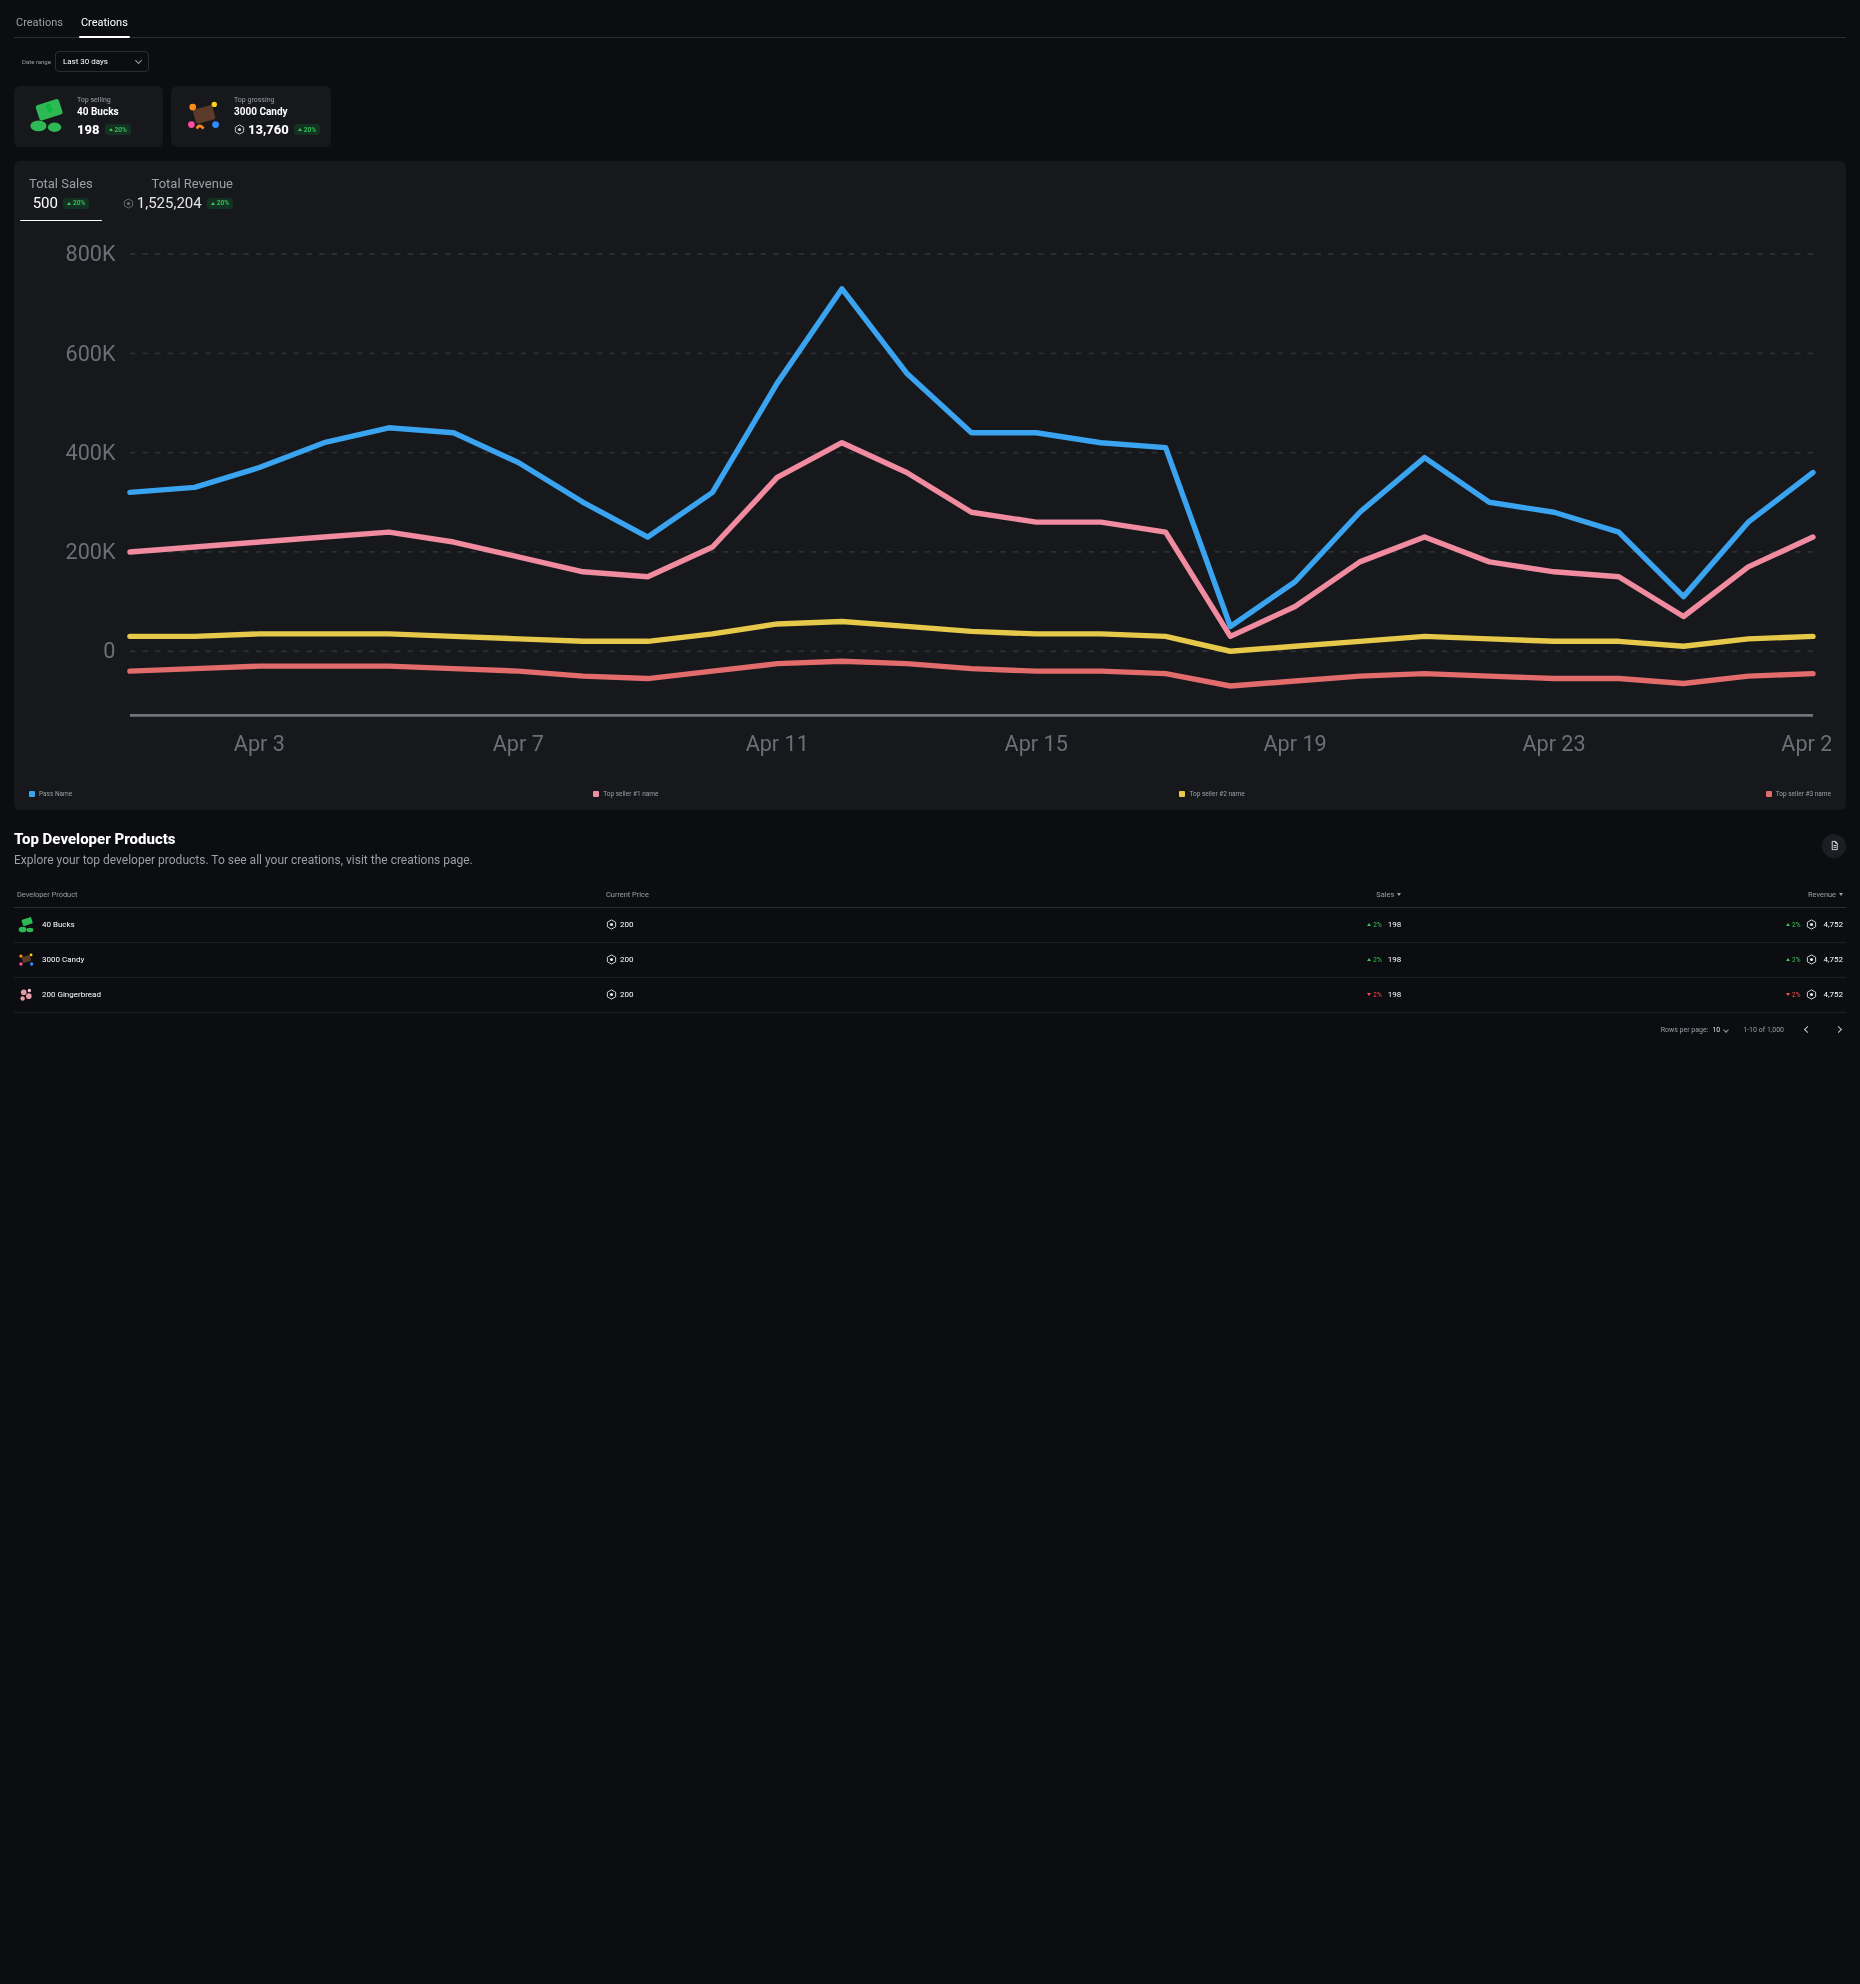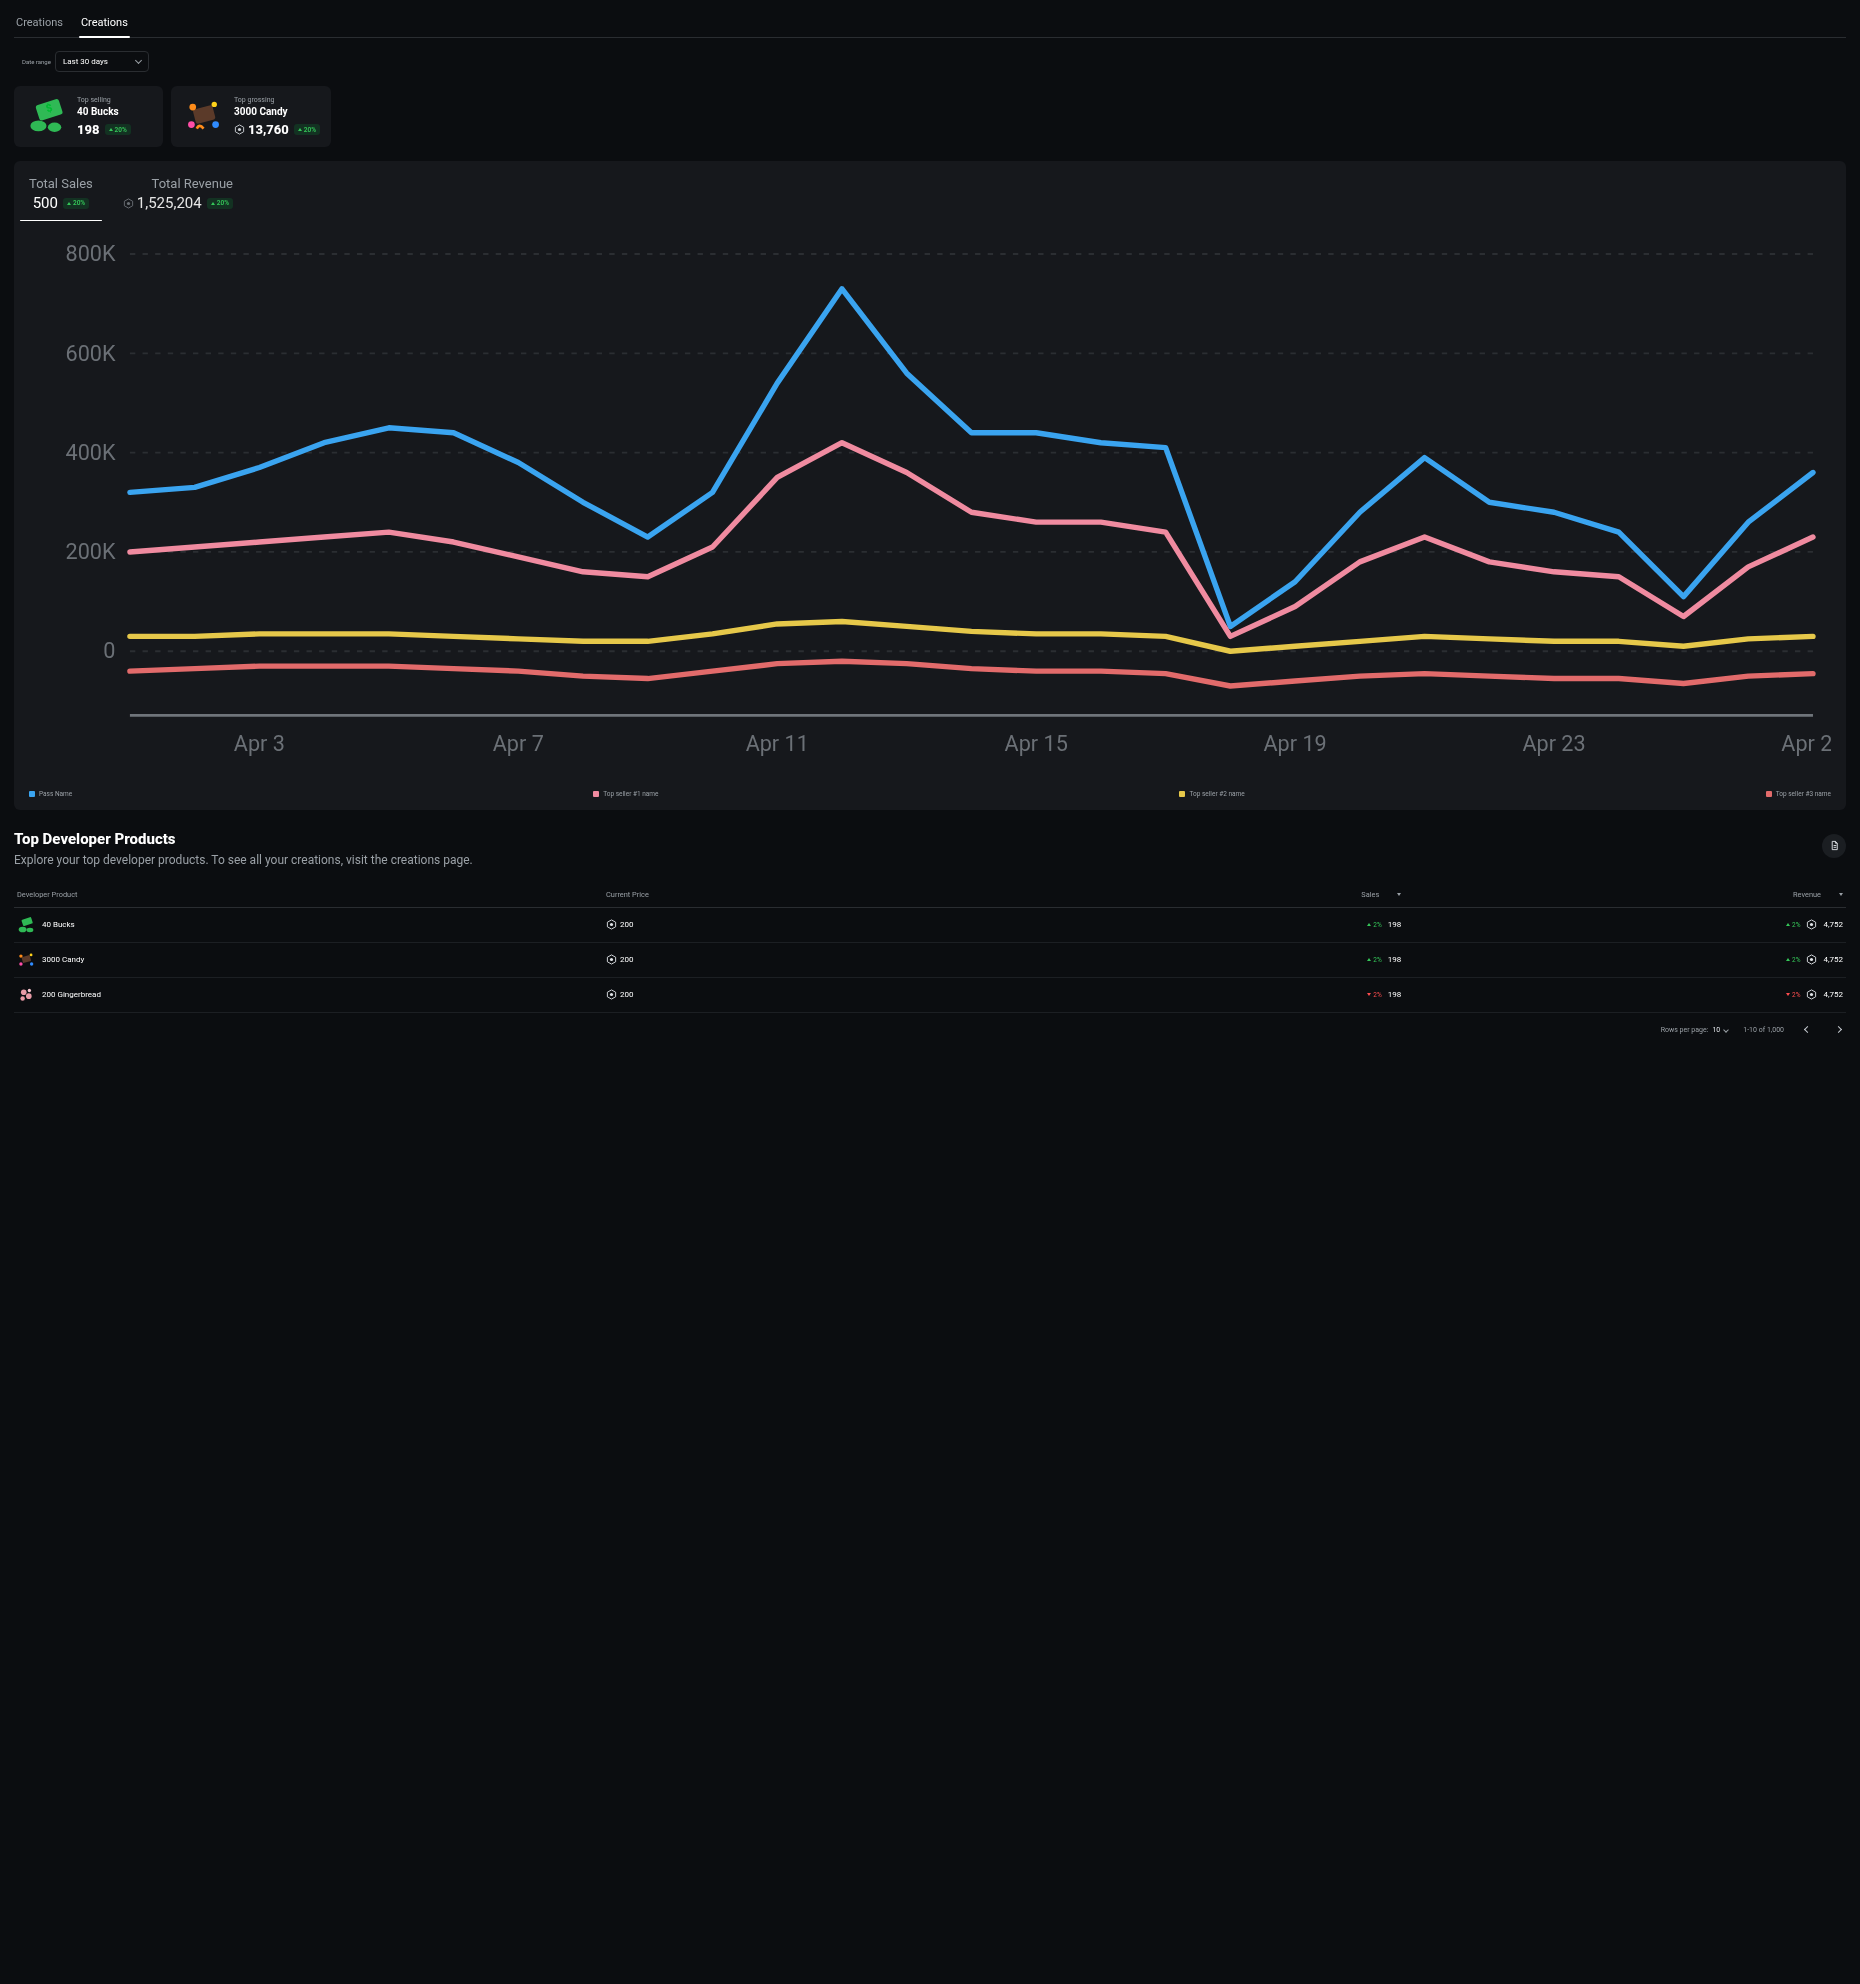--- a/index.html
+++ b/index.html
@@ -75,21 +75,21 @@
   .section-head{display:flex;align-items:flex-start;justify-content:space-between;margin-top:20px}
   .section-head h2{margin:0 0 5px;font-size:15px;font-weight:800}
   .section-head p{margin:0;color:var(--muted);font-size:12px}
   .fab{width:24px;height:24px;border-radius:50%;background:var(--panel-2);display:flex;align-items:center;justify-content:center;cursor:pointer;margin-top:4px}
 
   
   .table{margin-top:15px;width:100%}
   .thead,.trow{display:grid;grid-template-columns:2fr 1.2fr 1.5fr 1.5fr;align-items:center;padding:8px 3px}
   .thead{color:var(--muted);font-size:7.4px;border-bottom:0.5px solid var(--border)}
   .trow{border-bottom:0.5px solid #1c1f23;font-size:8px}
-  .th-right{text-align:right;justify-self:end;display:inline-flex;align-items:center;gap:18px}
+  .th-right{text-align:right;justify-self:end;display:inline-flex;align-items:center;gap:3px}
   .sort-arrow{width:0;height:0;border-left:2px solid transparent;border-right:2px solid transparent;border-top:3px solid var(--muted)}
   .cell-prod{display:flex;align-items:center;gap:7px}
   .cell-prod .picon{width:18px;height:18px;border-radius:3px;display:flex;align-items:center;justify-content:center;font-size:12px}
   .cell-price{display:inline-flex;align-items:center;gap:3px}
   .cell-right{justify-self:end;display:inline-flex;align-items:center;gap:6px}
   .mini-delta{display:inline-flex;align-items:center;gap:2px;font-size:6.5px}
   .mini-delta.pos{color:var(--green)}
   .mini-delta.neg{color:var(--red)}
 
   

